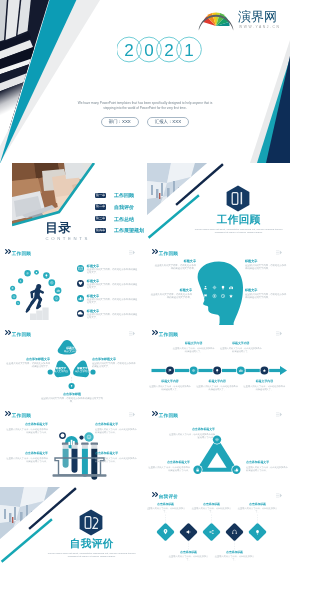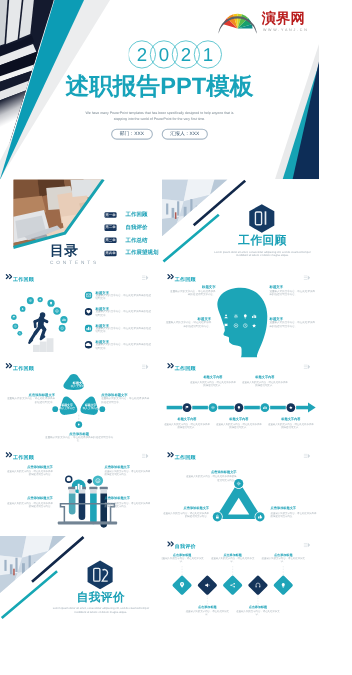--- a/index.html
+++ b/index.html
@@ -18,21 +18,21 @@
   .hero-sub{position:absolute;left:45px;top:101px;width:200px;text-align:center;
       font-size:3.2px;line-height:5.4px;color:#77858F;}
   .hero-tags{position:absolute;left:45px;top:117px;width:200px;text-align:center;}
   .hero-tag{display:inline-block;border:0.6px solid #A8B8C6;border-radius:7px;
       padding:1.1px 7px;margin:0 4px;font-size:4.4px;line-height:6px;color:#2F4D66;
       vertical-align:top;}
 
   
   #wm{position:absolute;left:198px;top:10px;width:80px;height:24px;}
   #wm .wmtxt{position:absolute;left:40px;top:-1px;font-size:13px;line-height:15px;
-      font-weight:700;color:#b91c1c;}
+      font-weight:400;color:#0c4a6e;}
   #wm .wmurl{position:absolute;left:41px;top:15px;font-size:3.3px;line-height:4px;
       letter-spacing:1.6px;color:#9E9E9E;}
 
   
   .shead{position:absolute;left:4.8px;top:4.5px;width:130px;height:9px;}
   .shead .chev{position:absolute;left:0;top:0.5px;}
   .shead .lab{position:absolute;left:7px;top:0px;font-size:4.6px;line-height:9px;
       font-weight:700;color:#1FA8BD;white-space:nowrap;letter-spacing:.2px;}
   .shead .rule{position:absolute;left:25px;top:4.3px;width:97px;height:0.55px;
       background:linear-gradient(to right,#c9d3da 0%,#e6ebee 60%,#f4f6f8 100%);}
@@ -117,21 +117,20 @@
     <circle cx="12" cy="13.5" r="12.4" fill="none" stroke="#4FC0CC" stroke-width="0.8"></circle>
     <circle cx="32" cy="13.5" r="12.4" fill="none" stroke="#4FC0CC" stroke-width="0.8"></circle>
     <circle cx="52" cy="13.5" r="12.4" fill="none" stroke="#4FC0CC" stroke-width="0.8"></circle>
     <circle cx="72" cy="13.5" r="12.4" fill="none" stroke="#4FC0CC" stroke-width="0.8"></circle>
     <text x="12" y="19.5" text-anchor="middle" font-family="Liberation Sans, sans-serif" font-size="17" fill="#1AA3B9">2</text>
     <text x="32" y="19.5" text-anchor="middle" font-family="Liberation Sans, sans-serif" font-size="17" fill="#1AA3B9">0</text>
     <text x="52" y="19.5" text-anchor="middle" font-family="Liberation Sans, sans-serif" font-size="17" fill="#1AA3B9">2</text>
     <text x="72" y="19.5" text-anchor="middle" font-family="Liberation Sans, sans-serif" font-size="17" fill="#1AA3B9">1</text>
   </svg>
 
-  <div class="hero-title">述职报告PPT模板</div>
   <div class="hero-sub">
     <span>We have many PowerPoint templates that has been specifically designed to help anyone that is</span><br>
     <span>stepping into the world of PowerPoint for the very first time.</span>
   </div>
   <div class="hero-tags">
     <span class="hero-tag">部门：XXX</span><span class="hero-tag">汇报人：XXX</span>
   </div>
 
   <div id="wm">
     <svg width="36" height="22" viewBox="0 0 36 22">

